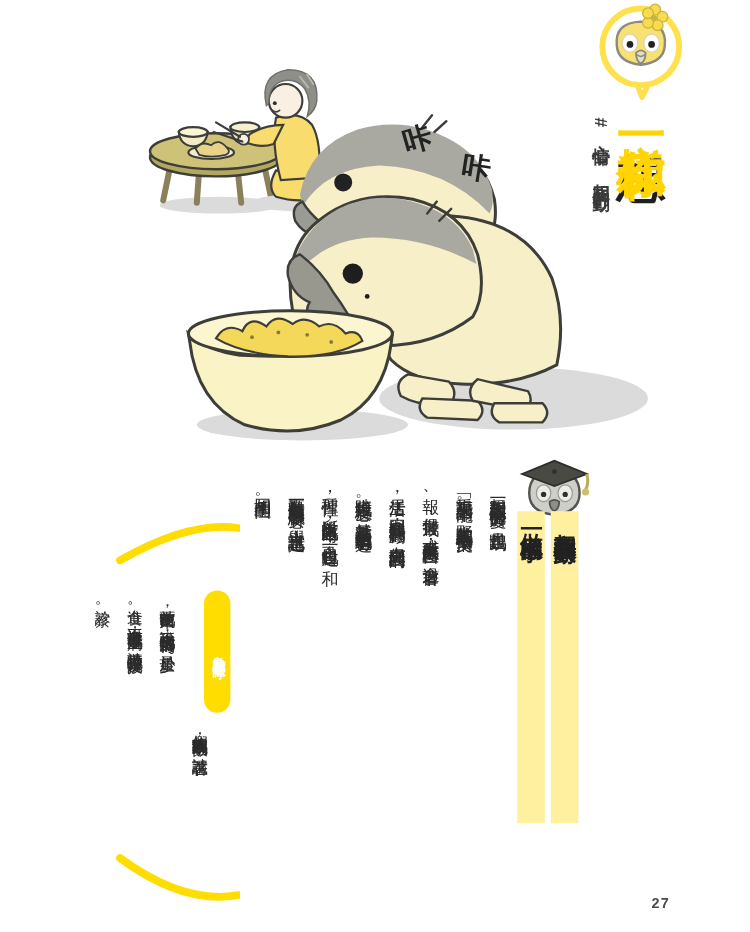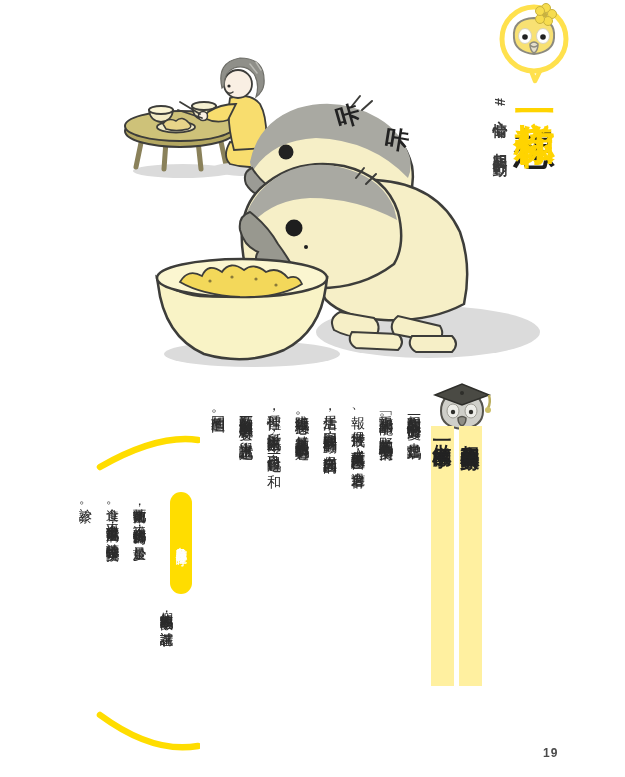--- a/index.html
+++ b/index.html
@@ -174,15 +174,15 @@
     </svg>
     <div class="tip-label v">鳥醫小叮嚀</div>
     <div class="tip-text v">
       <div class="first">假如你家的鸚鵡不吃飯，請試著在</div>
       <div>牠面前吃東西，說不定牠會模仿你的行為，於是少量</div>
       <div>進食。不過沒食欲也可能是生病，請帶牠去醫院接受</div>
       <div>診察。</div>
     </div>
   </div>
 
-  <div class="page-number">19</div>
+  <div class="page-number">27</div>
 
 </div>
 
 </body></html>

